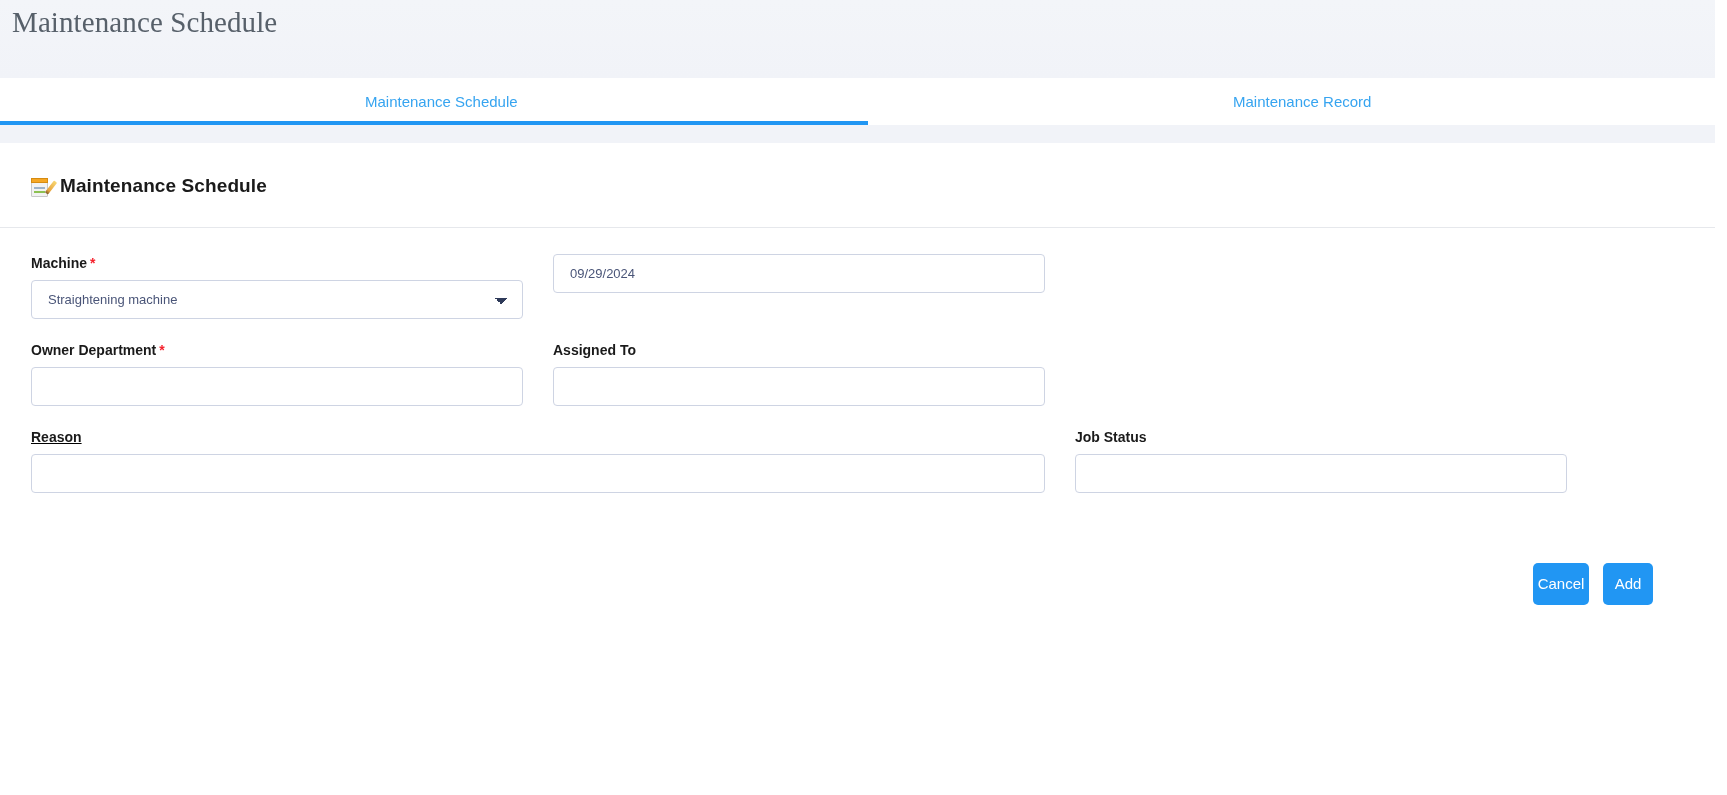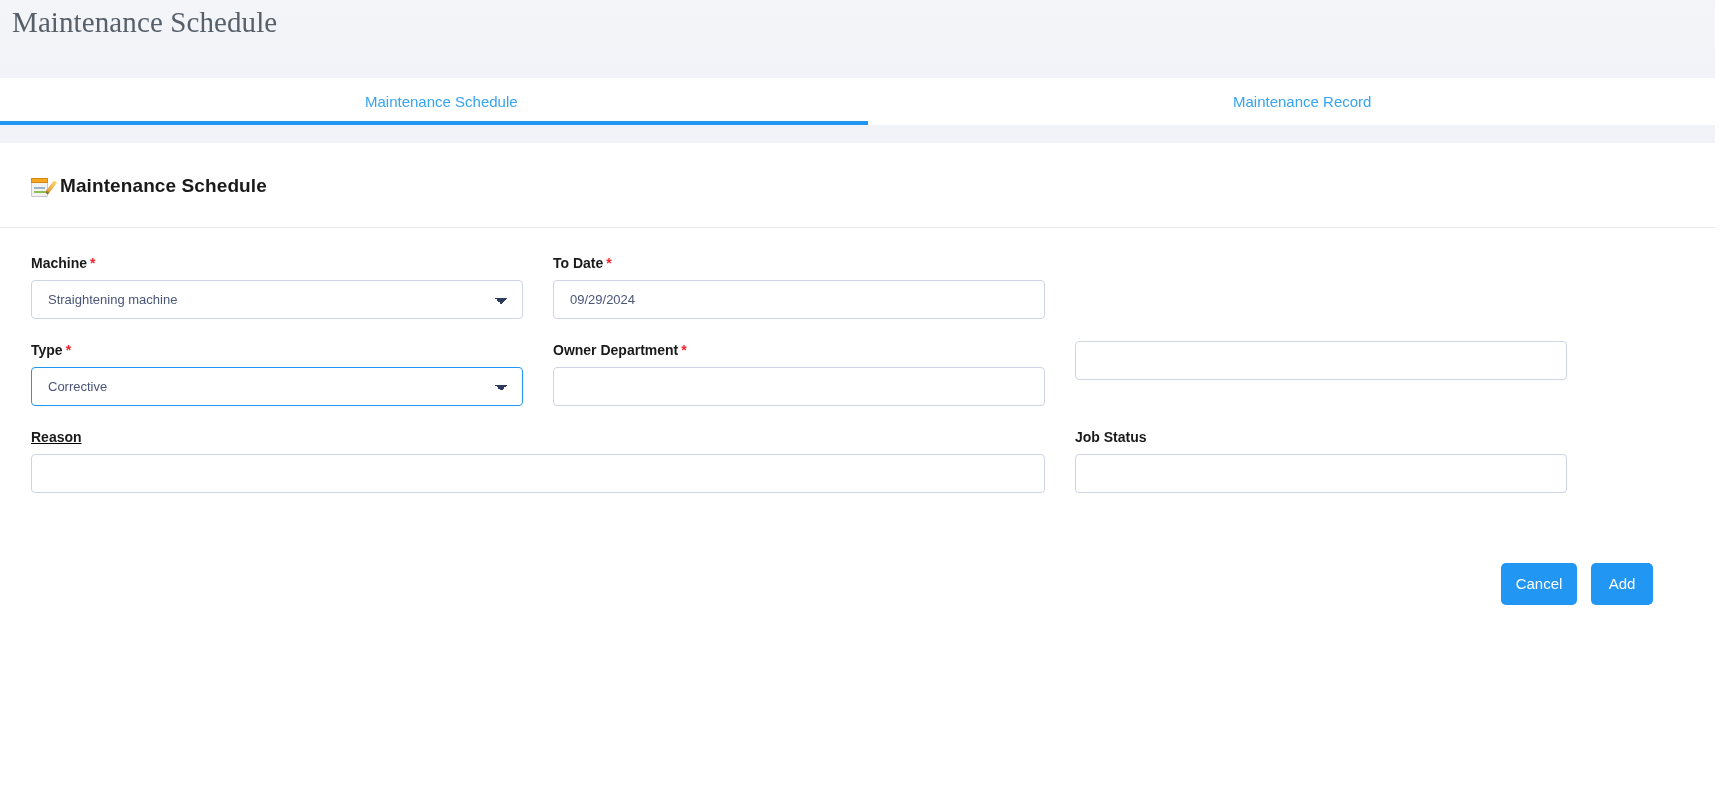--- a/index.html
+++ b/index.html
@@ -221,22 +221,22 @@
     border: none;
     border-radius: 5px;
     font-family: "Liberation Sans", sans-serif;
     font-size: 15px;
     height: 42px;
     cursor: pointer;
     line-height: 42px;
     padding: 0 0;
     text-align: center;
   }
-  .btn-cancel { width: 76px; }
-  .btn-add { width: 62px; }
+  .btn-cancel { width: 56px; }
+  .btn-add { width: 50px; }
 
   
   .right-gutter {
     position: absolute;
     right: 0; top: 0;
     width: 12px; height: 795px;
     background: #ffffff;
   }
 </style>
 </head>
@@ -275,43 +275,35 @@
       <div class="row">
         <div class="col">
           <label class="field-label">
             <span>Machine</span><span class="req">*</span>
           </label>
           <select class="control">
             <option>Straightening machine</option>
           </select>
         </div>
         <div class="col">
-          <label class="field-label">
-            <span>To Date</span><span class="req">*</span>
-          </label>
           <input class="control" type="text" value="09/29/2024" style="">
         </div>
       </div>
 
       <div class="row">
         <div class="col">
           <label class="field-label">
-            <span>Type</span><span class="req">*</span>
-          </label>
-          <select class="control focused">
-            <option>Corrective</option>
-          </select>
-        </div>
-        <div class="col">
-          <label class="field-label">
             <span>Owner Department</span><span class="req">*</span>
           </label>
           <input class="control" type="text" value="" style="">
         </div>
         <div class="col">
+          <label class="field-label">
+            <span>Assigned To</span><span class="req"></span>
+          </label>
           <input class="control" type="text" value="" style="">
         </div>
       </div>
 
       <div class="row">
         <div class="col wide">
           <label class="field-label">
             <span>Reason</span><span class="req"></span>
           </label>
           <input class="control" type="text" value="" style="">

